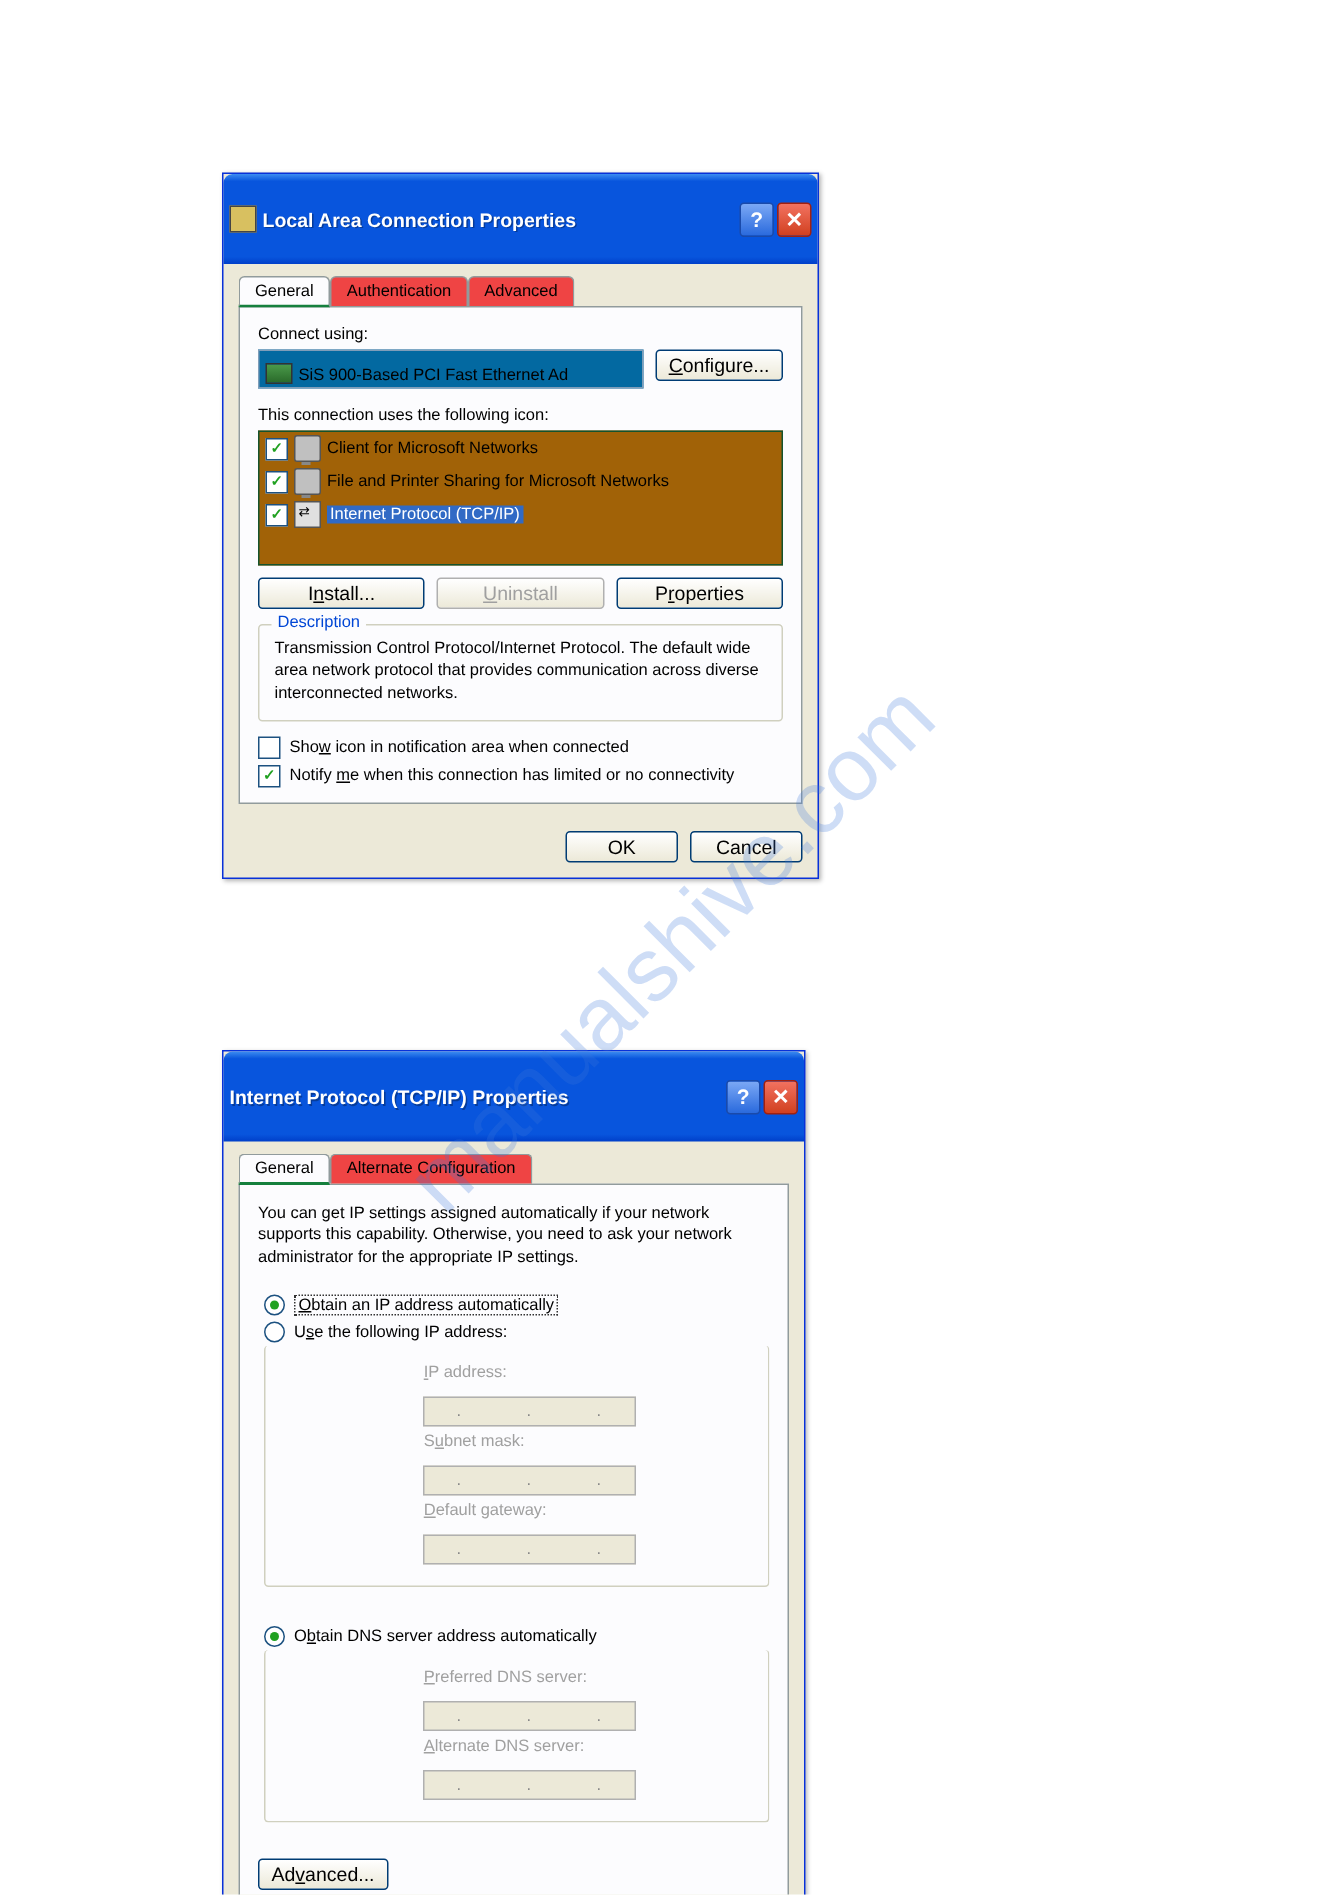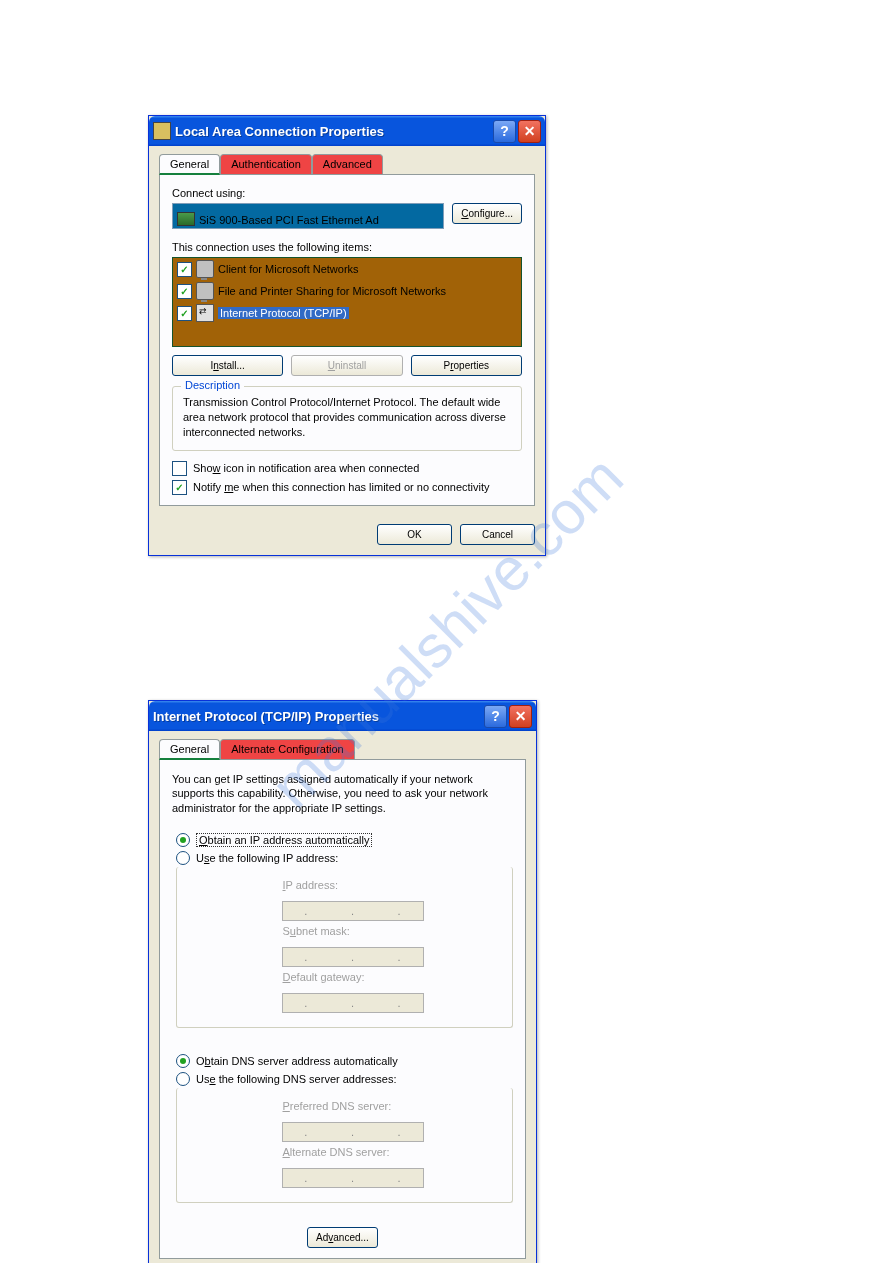--- a/index.html
+++ b/index.html
@@ -30,21 +30,21 @@
   border: 1px solid #0831d9;
   box-shadow: 1px 1px 3px rgba(0,0,0,0.3);
 }
 .dialog1 { left: 148px; top: 115px; width: 396px; }
 .dialog2 { left: 148px; top: 700px; width: 387px; }
 .titlebar {
   background: linear-gradient(to bottom, #3c8cf0 0%, #0855dd 8%, #0855dd 92%, #003fc9 100%);
   height: 28px;
   display: flex;
   align-items: center;
-  padding: 1px 4px;
+  padding: 16px 4px;
   color: #fff;
   font-weight: bold;
   font-size: 13px;
   border-radius: 6px 6px 0 0;
 }
 .titlebar .icon-sys {
   width: 16px; height: 16px;
   margin-right: 4px;
   background: #d8c060;
   border: 1px solid #444;
@@ -106,21 +106,21 @@
   border: 1px solid #333;
 }
 .btn {
   border: 1px solid #003c74;
   background: linear-gradient(to bottom,#fff,#ece9d8);
   border-radius: 3px;
   padding: 2px 8px;
   min-height: 21px;
   cursor: pointer;
   font-family: Tahoma, sans-serif;
-  font-size: 10px;
+  font-size: 13px;
 }
 .btn:disabled { color: #a0a0a0; cursor: default; border-color:#b0b0b0;}
 .btn.wide { min-width: 85px; }
 .listbox {
   border: 1px solid #14532d;
   background: #a16207;
   height: 88px;
   overflow: hidden;
   margin-bottom: 8px;
 }
@@ -173,21 +173,21 @@
 .radio-row .rlabel.dotted { border:1px dotted #333; padding:0 2px;}
 .field-row { display:flex; align-items:center; margin:4px 0 4px 16px; gap:10px;flex-direction:column;}
 .field-row .flabel { width:140px; color:#a0a0a0;}
 .ip-input {
   width:140px; height:18px; border:1px solid #b0b0b0; background:#ece9d8;
   display:flex; align-items:center; justify-content:space-around;
   color:#888;
 }
 .ip-input span { color:#888;}
 .sub-section { padding:4px 0 8px 4px;}
-.adv-row { display:flex; justify-content:center; margin-top:6px;}
+.adv-row { display:flex; justify-content:flex-start; margin-top:6px;}
 .u { text-decoration: underline; }
 </style>
 </head>
 <body>
 
 <div class="watermark">manualshive.com</div>
 
 <div class="dialog dialog1">
   <div class="titlebar">
     <span class="icon-sys"></span>
@@ -203,21 +203,21 @@
     </div>
     <div class="tab-panel">
       <span class="label">Connect using:</span>
       <div class="adapter-row">
         <div class="adapter-box">
           <span class="nic-icon"></span>
           <span>SiS 900-Based PCI Fast Ethernet Ad</span>
         </div>
         <button class="btn"><span class="u">C</span><span>onfigure...</span></button>
       </div>
-      <span class="label">This connection uses the following items:</span>
+      <span class="label">This connection uses the following icon:</span>
       <div class="listbox">
         <div class="list-item">
           <span class="chk checked"></span>
           <span class="proto-icon monitor"></span>
           <span class="item-text">Client for Microsoft Networks</span>
         </div>
         <div class="list-item">
           <span class="chk checked"></span>
           <span class="proto-icon monitor"></span>
           <span class="item-text">File and Printer Sharing for Microsoft Networks</span>
@@ -302,24 +302,20 @@
               </div>
           </div>
         </div>
       </div>
 
       <div class="sub-section">
         <div class="radio-row">
           <span class="radio checked"></span>
           <span class="rlabel">O<span class="u">b</span>tain DNS server address automatically</span>
         </div>
-        <div class="radio-row">
-          <span class="radio"></span>
-          <span class="rlabel">Us<span class="u">e</span> the following DNS server addresses:</span>
-        </div>
         <div class="groupbox" style="border-top:none; margin-top:-2px;">
           <div class="field-row">
             <span class="flabel"><span class="u">P</span>referred DNS server:</span>
             <div class="ip-input">
                 <span>.</span>
                 <span>.</span>
                 <span>.</span>
               </div>
           </div>
           <div class="field-row">

